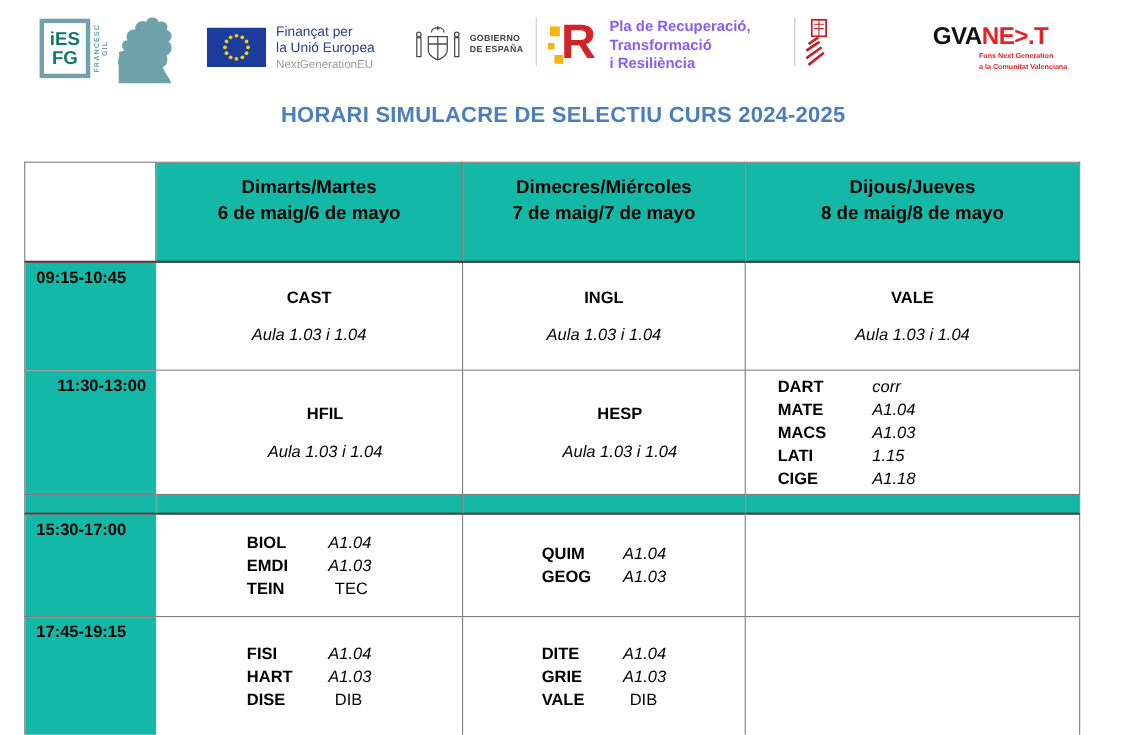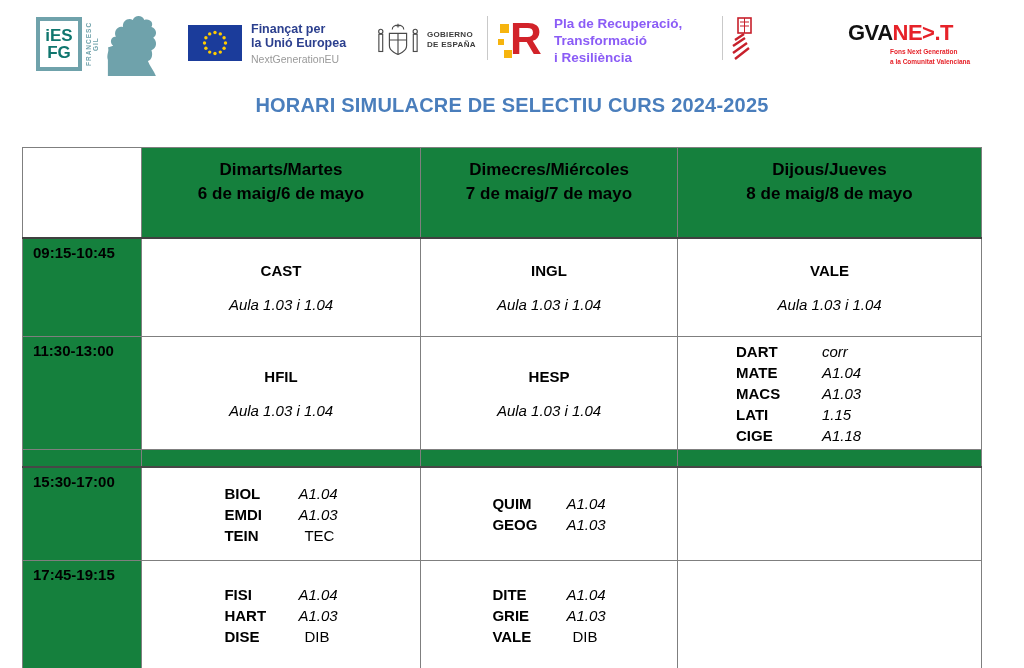--- a/index.html
+++ b/index.html
@@ -16,21 +16,21 @@
     display:flex;flex-direction:column;justify-content:center;letter-spacing:0;
   }
   .iesfg-vert{
     writing-mode:vertical-rl;transform:rotate(180deg);
     font-size:6.5px;font-weight:bold;color:#6fa2ab;letter-spacing:1px;
     margin:0 3px;height:54px;text-align:center;
   }
   #logo-eu{left:188px;top:22px;}
   .eu-flag{width:54px;height:36px;display:block;}
   .eu-text{margin-left:9px;}
-  .eu-fund{font-size:12.5px;font-weight:bold;color:#2b3f8e;line-height:1.15;}
+  .eu-fund{font-size:12.5px;font-weight:normal;color:#2b3f8e;line-height:1.15;}
   .eu-next{font-size:10.5px;color:#9a9a9a;margin-top:2px;}
   #logo-spain{left:376px;top:20px;}
   .spain-text{font-size:8px;font-weight:bold;color:#3c3c3c;line-height:1.25;margin-left:7px;letter-spacing:.3px;}
   .vdiv{position:absolute;width:1px;background:#c9c9c9;}
   #div1{left:487px;top:16px;height:44px;}
   #div2{left:722px;top:16px;height:44px;}
   #logo-plan{left:498px;top:16px;}
   .tr-mark{position:relative;width:52px;height:46px;}
   .tr-r{
     position:absolute;left:12px;top:-4px;color:#d2232a;
@@ -56,30 +56,30 @@
   #page-title{
     position:absolute;top:94px;left:0;width:100%;text-align:center;
     font-size:20px;font-weight:bold;color:#4a7ebc;letter-spacing:.2px;
   }
   
   table{
     position:absolute;left:22px;top:147px;width:959px;
     border-collapse:collapse;table-layout:fixed;
   }
   td{border:1px solid #7f7f7f;padding:0;font-size:15px;overflow:hidden;}
-  .green{background:#15803d;}
+  .green{background:#14b8a6;}
   tr.hdr td{height:79px;vertical-align:top;}
   .day-cell{font-weight:bold;font-size:17px;text-align:center;padding-top:10px;line-height:1.4;}
   tr.hdr td{border-bottom:2px solid #404040;}
   .time-cell{
     vertical-align:top;text-align:left;font-weight:bold;font-size:15px;
     padding:5px 0 0 10px;
   }
   tr.r1 td{height:92px;}
-  tr.r2 td{height:107px;}
+  tr.r2 td{height:107px;padding-left:29px;}
   tr.sep td{height:16px;border-top:1px solid #7f7f7f;border-bottom:2px solid #474747;}
   tr.r3 td{height:87px;}
   tr.r4 td{height:104px;border-bottom:2px solid #8c8c8c;}
   .exam{vertical-align:middle;text-align:center;}
   .exam .subj{display:block;font-weight:bold;}
   .exam .aula{display:block;font-style:italic;margin-top:17px;}
   .listc{vertical-align:middle;text-align:center;}
   .pairs{display:inline-grid;grid-template-columns:74px auto;text-align:left;line-height:21px;column-gap:0;}
   .pairs .cd{font-weight:bold;}
   .pairs .rm{font-style:italic;}

